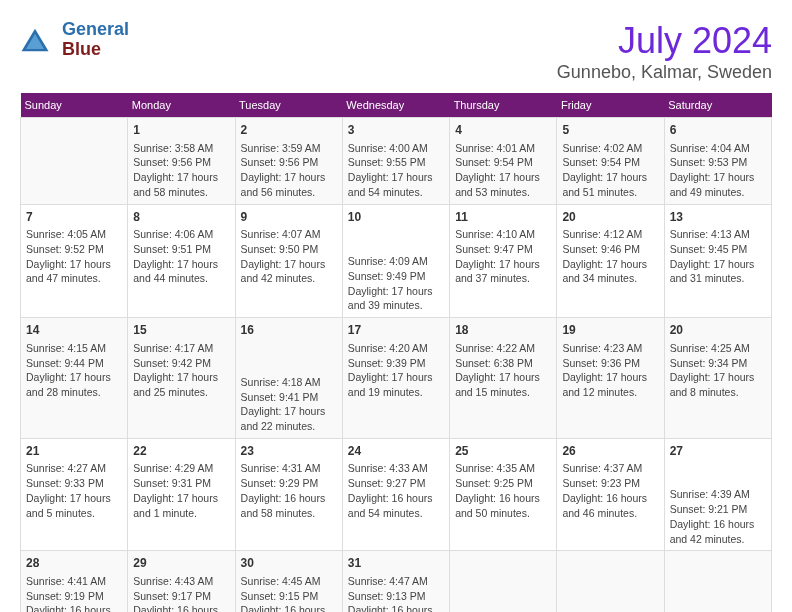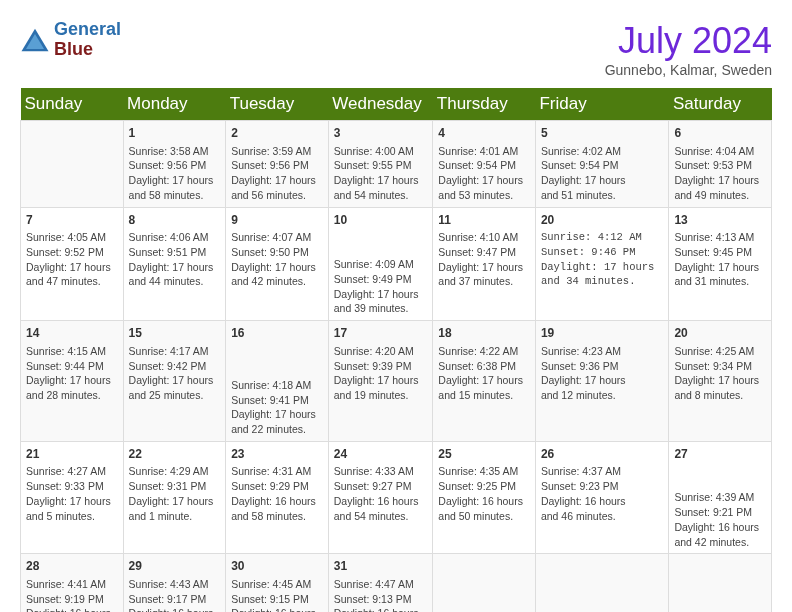--- a/index.html
+++ b/index.html
@@ -12,21 +12,21 @@
     }
     .header {
       display: flex;
       justify-content: space-between;
       align-items: flex-start;
       margin-bottom: 10px;
     }
     .logo {
       display: flex;
       align-items: center;
-      gap: 4px;
+      gap: 12px;
     }
     .logo-text {
       font-size: 18px;
       font-weight: bold;
       color: #333;
       line-height: 1.1;
     }
     .logo-text span {
       color: #2c6fad;
     }
@@ -36,34 +36,34 @@
     }
     .title-block {
       text-align: right;
     }
     .month-year {
       font-size: 36px;
       color: #6d28d9;
       font-weight: normal;
     }
     .location {
-      font-size: 14px;
+      font-size: 18px;
       color: #555;
     }
     table {
       width: 100%;
       border-collapse: collapse;
       font-size: 11px;
     }
     thead tr th {
-      background-color: #4d7c0f;
+      background-color: #701a75;
       color: #fff;
       padding: 6px 4px;
       text-align: left;
-      font-size: 17px;
+      font-size: 11px;
       font-weight: normal;
     }
     tbody tr td {
       border: 1px solid #ddd;
       vertical-align: top;
       padding: 4px 5px;
       min-height: 80px;
       color: #333;
       line-height: 1.4;
     }
@@ -196,21 +196,21 @@
         </td>
         <td>
           <span class="day-num">11</span>
           <div class="cell-content" style="white-space: pre-line;">Sunrise: 4:10 AM
 Sunset: 9:47 PM
 Daylight: 17 hours
 and 37 minutes.</div>
         </td>
         <td>
           <span class="day-num">20</span>
-          <div class="cell-content" style="white-space: pre-line; font-family: Liberation Mono, monospace;">Sunrise: 4:12 AM
+          <div class="cell-content" style="white-space: pre-line;">Sunrise: 4:12 AM
 Sunset: 9:46 PM
 Daylight: 17 hours
 and 34 minutes.</div>
         </td>
         <td>
           <span class="day-num">13</span>
           <div class="cell-content" style="white-space: pre-line;">Sunrise: 4:13 AM
 Sunset: 9:45 PM
 Daylight: 17 hours
 and 31 minutes.</div>

